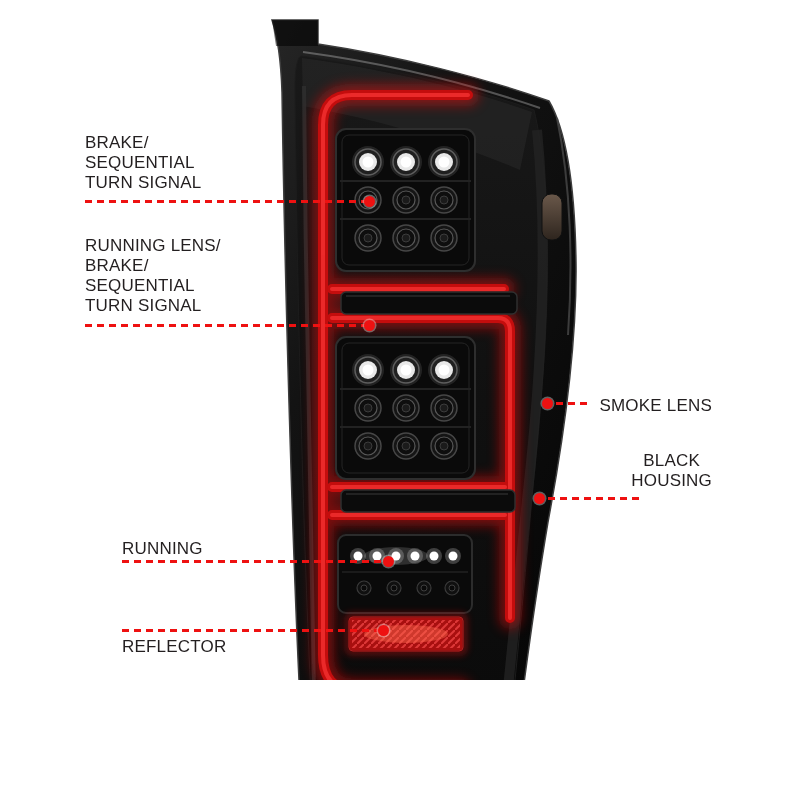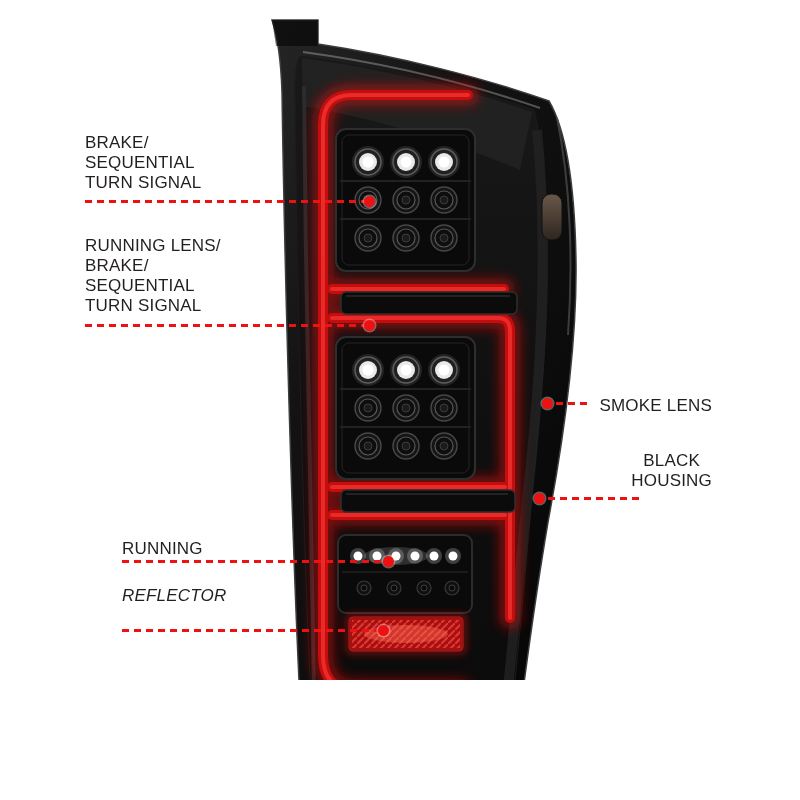--- a/index.html
+++ b/index.html
@@ -48,21 +48,21 @@
   #dot-smoke{left:542px;top:398px;}
 
   #label-black{right:88px;top:451px;}
   #line-black{left:548px;top:497px;width:92px;}
   #dot-black{left:534px;top:493px;}
 
   #label-reverse{left:122px;top:539px;}
   #line-reverse{left:122px;top:560px;width:262px;}
   #dot-reverse{left:383px;top:556px;}
 
-  #label-reflector{left:122px;top:586px;font-style:italic;}
+  #label-reflector{left:122px;top:637px;}
   #line-reflector{left:122px;top:629px;width:258px;}
   #dot-reflector{left:378px;top:625px;}
 </style>
 </head>
 <body>
 
 <div class="stage">
 
   <svg width="800" height="800" viewBox="0 0 800 800">
     <defs>

